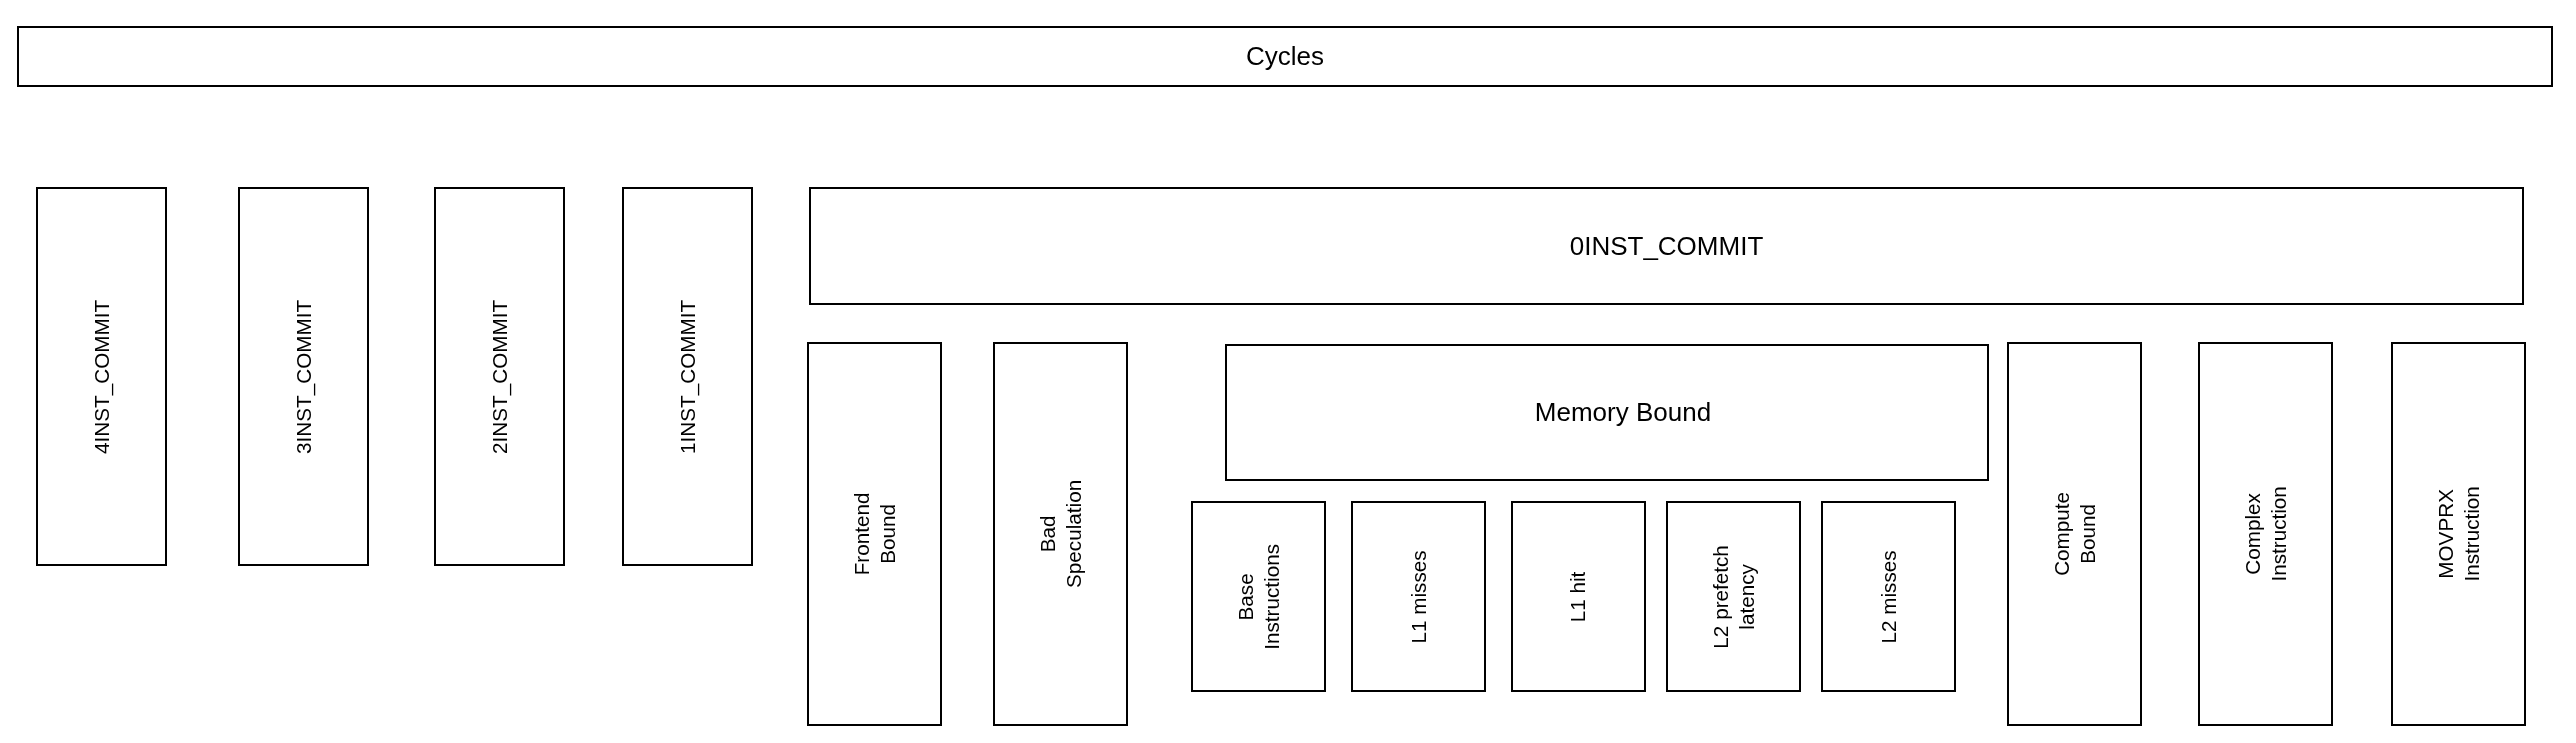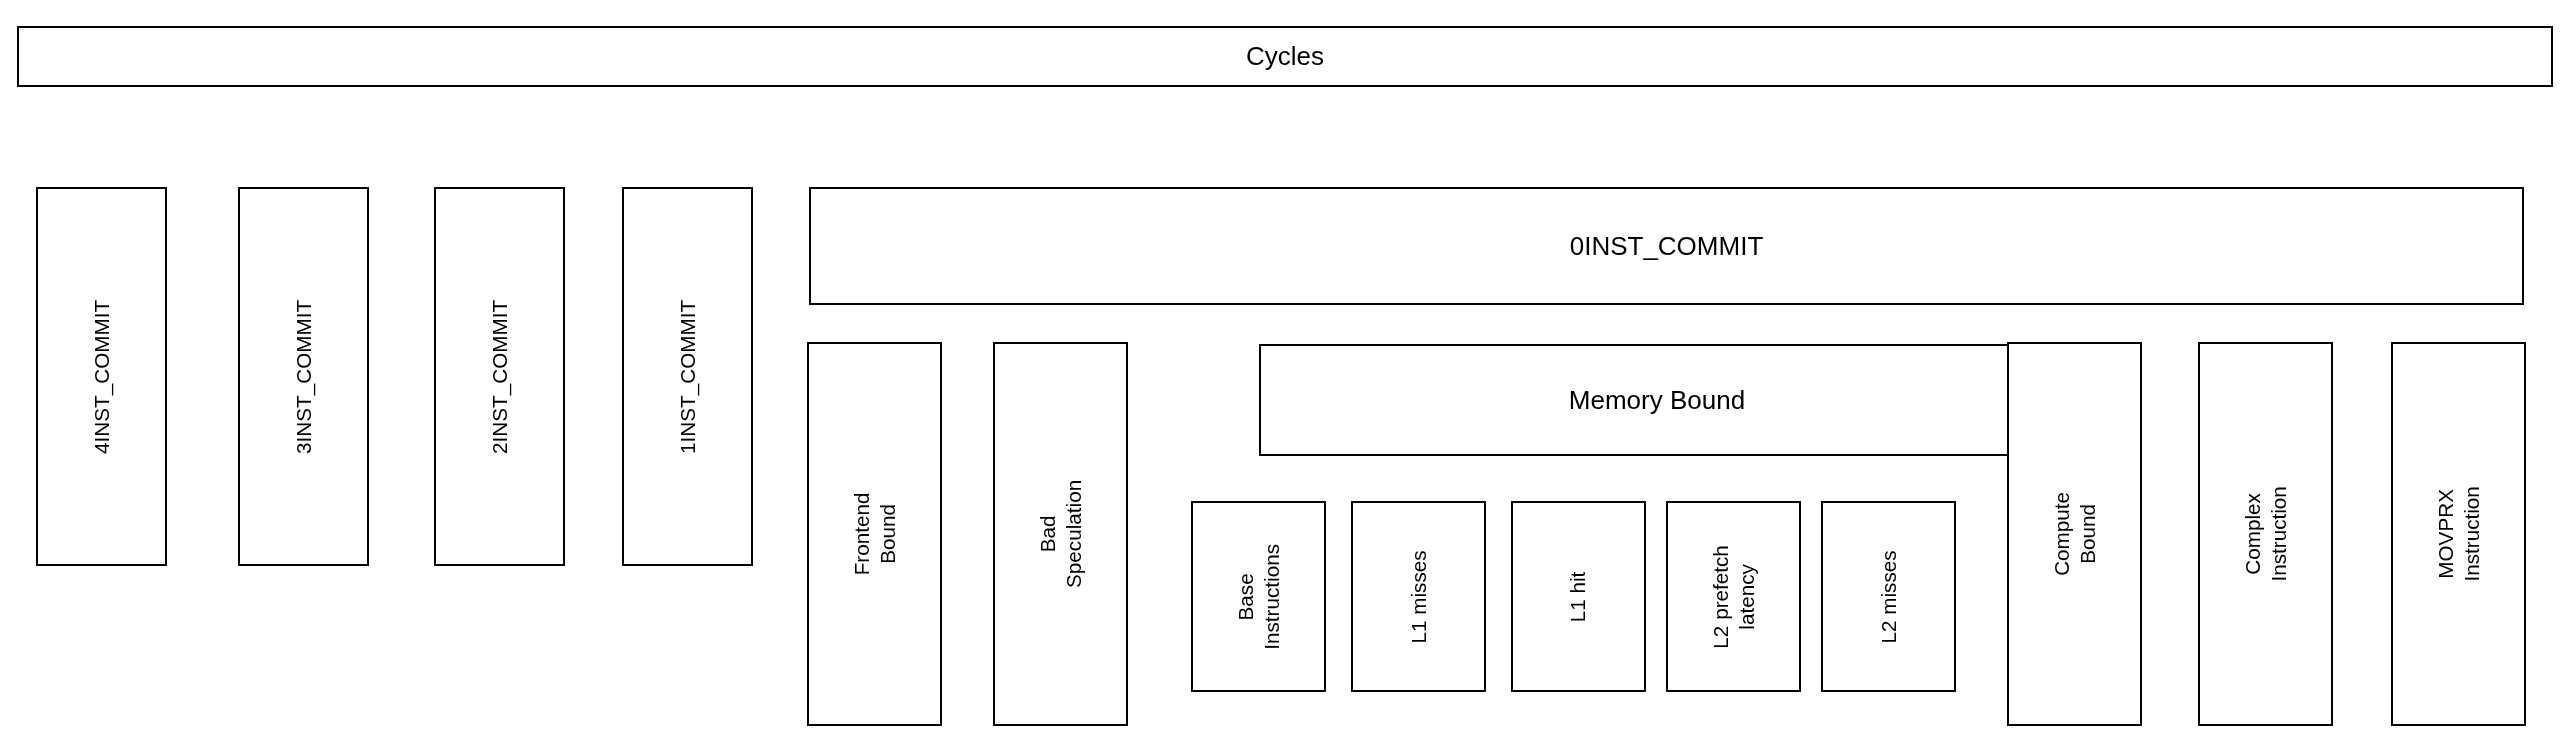--- a/index.html
+++ b/index.html
@@ -95,21 +95,21 @@
         <span class="label-v">Frontend Bound</span>
       </span>
   </div>
 
   <div class="box" style="left:993px; top:342px; width:135px; height:384px;">
     <span class="vwrap">
         <span class="label-v">Bad Speculation</span>
       </span>
   </div>
 
-  <div class="box" style="left:1259px; top:344px; width:764px; height:112px;padding-left:32px;">
+  <div class="box" style="left:1225px; top:344px; width:764px; height:137px;padding-left:32px;">
     <span class="label-h">Memory Bound</span>
   </div>
 
   <div class="box" style="left:2007px; top:342px; width:135px; height:384px;">
     <span class="vwrap">
         <span class="label-v">Compute Bound</span>
       </span>
   </div>
 
   <div class="box" style="left:2198px; top:342px; width:135px; height:384px;">

